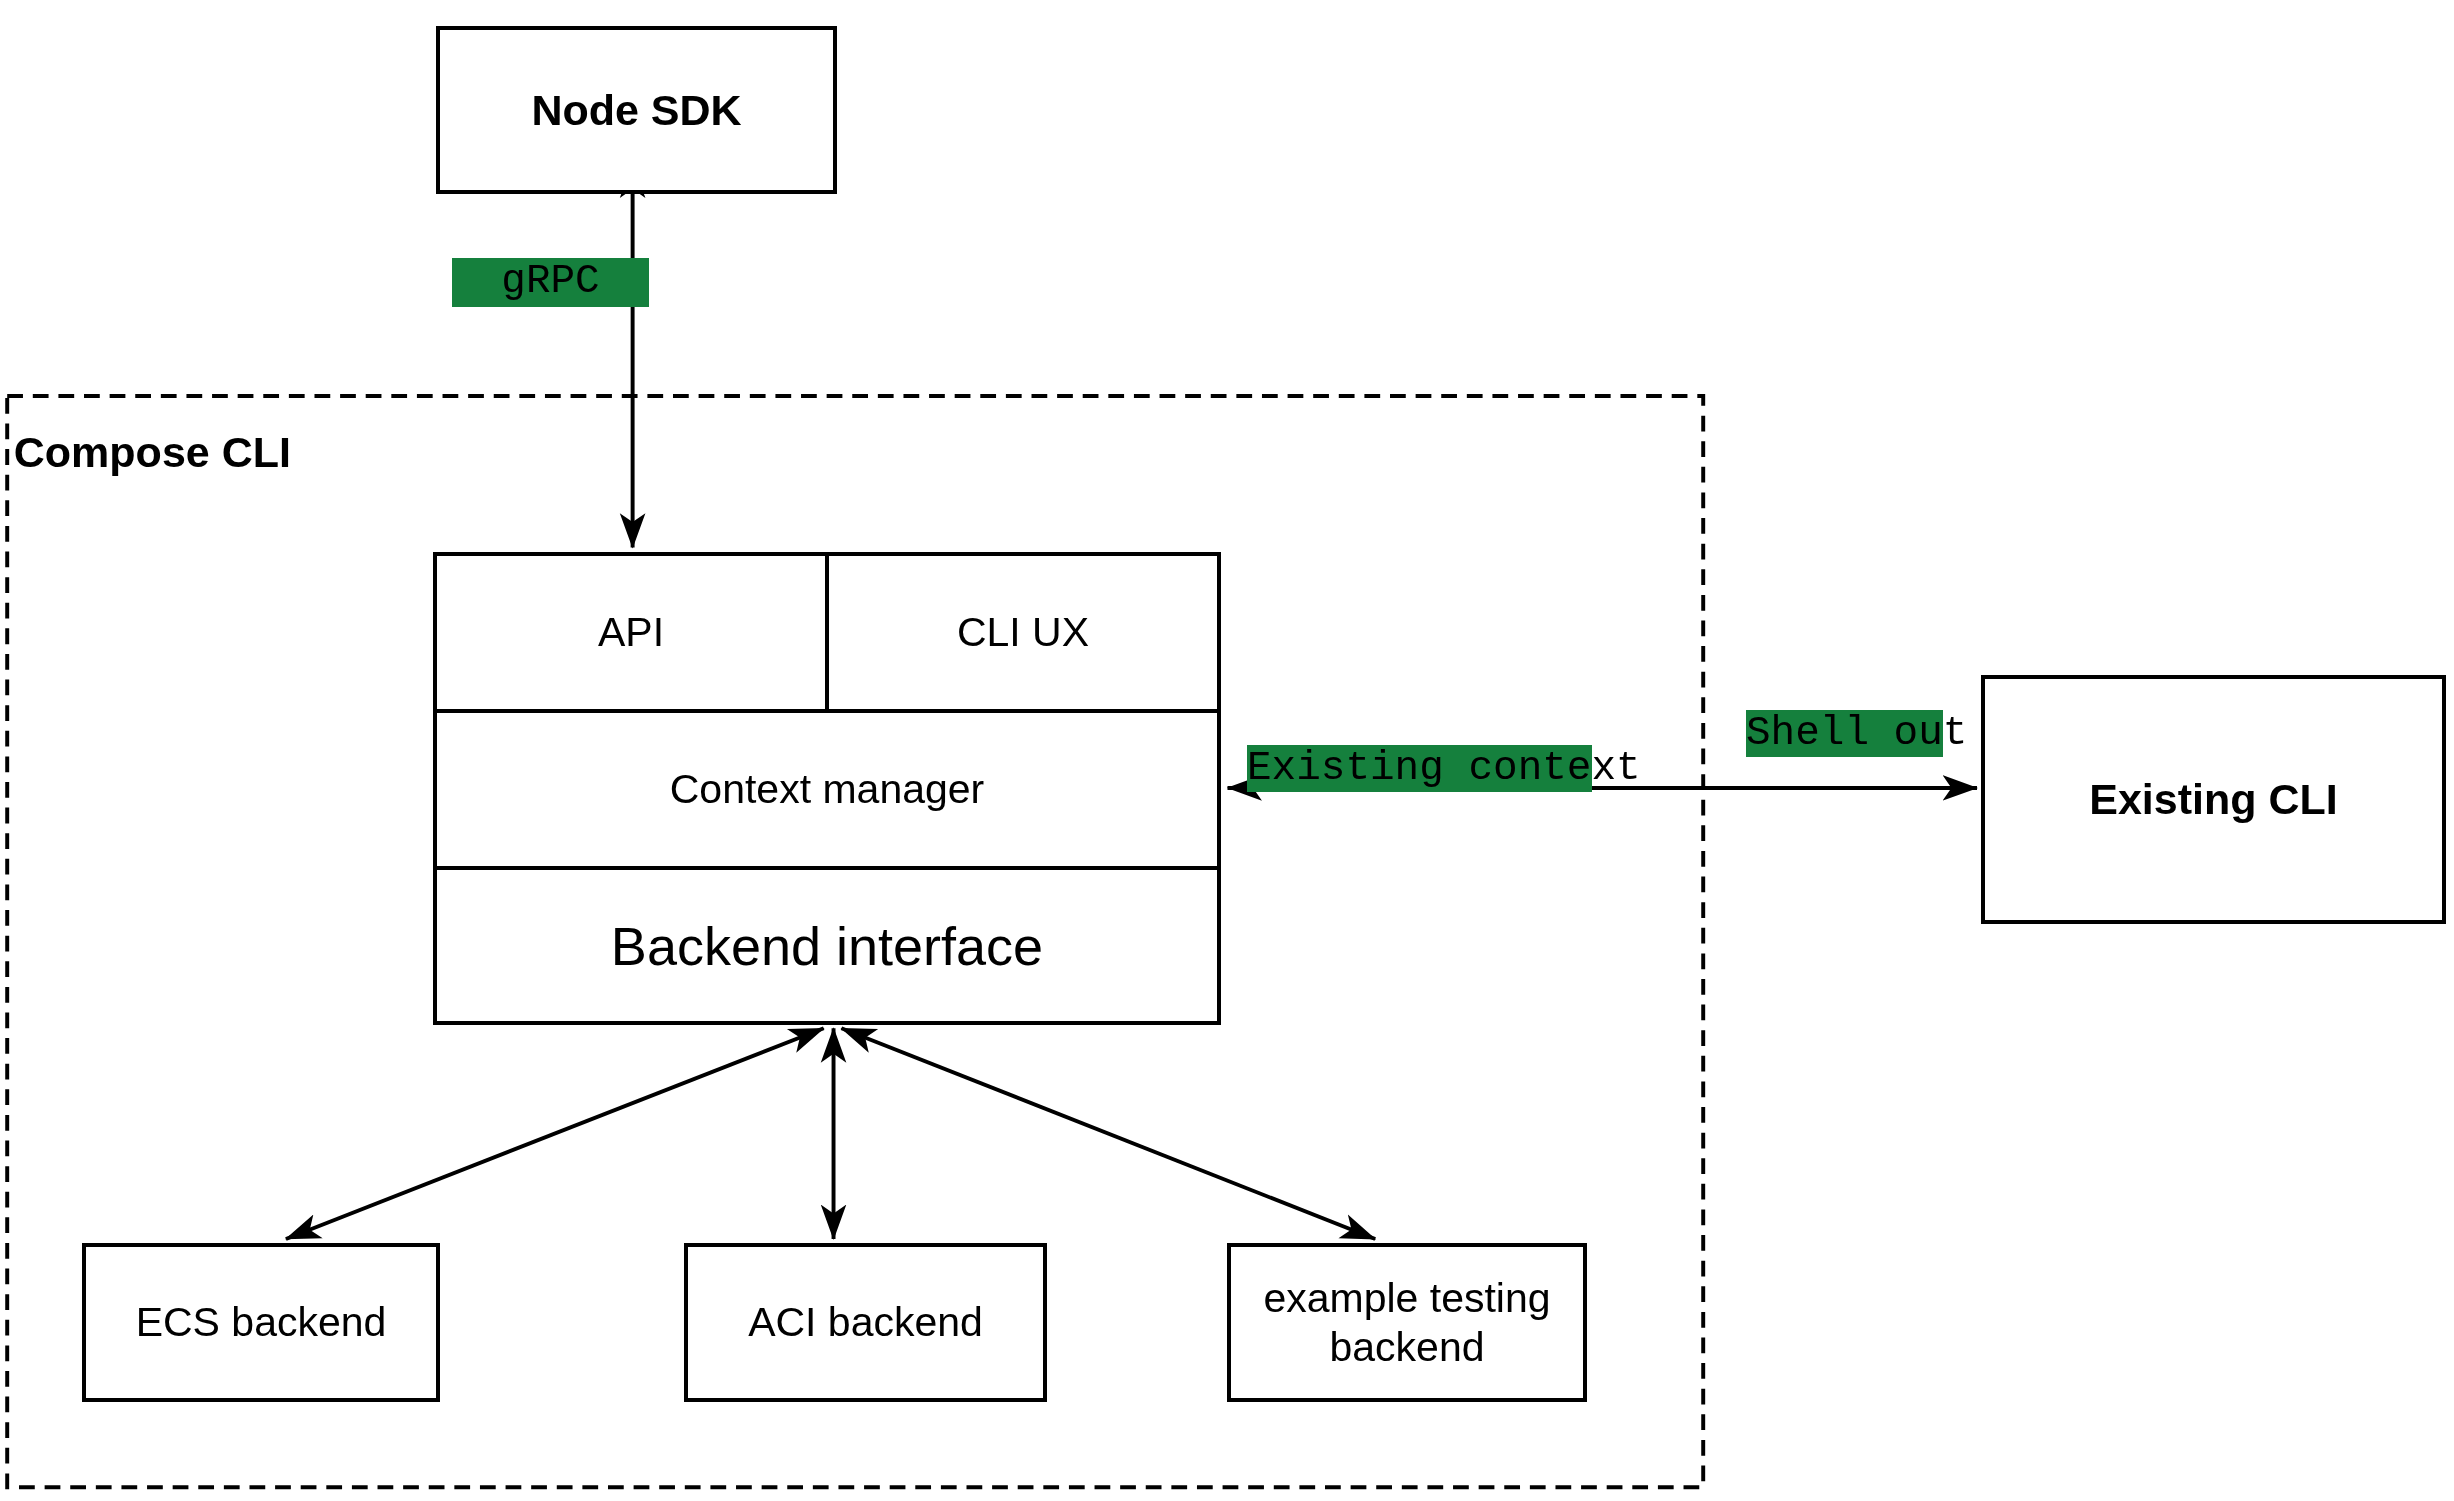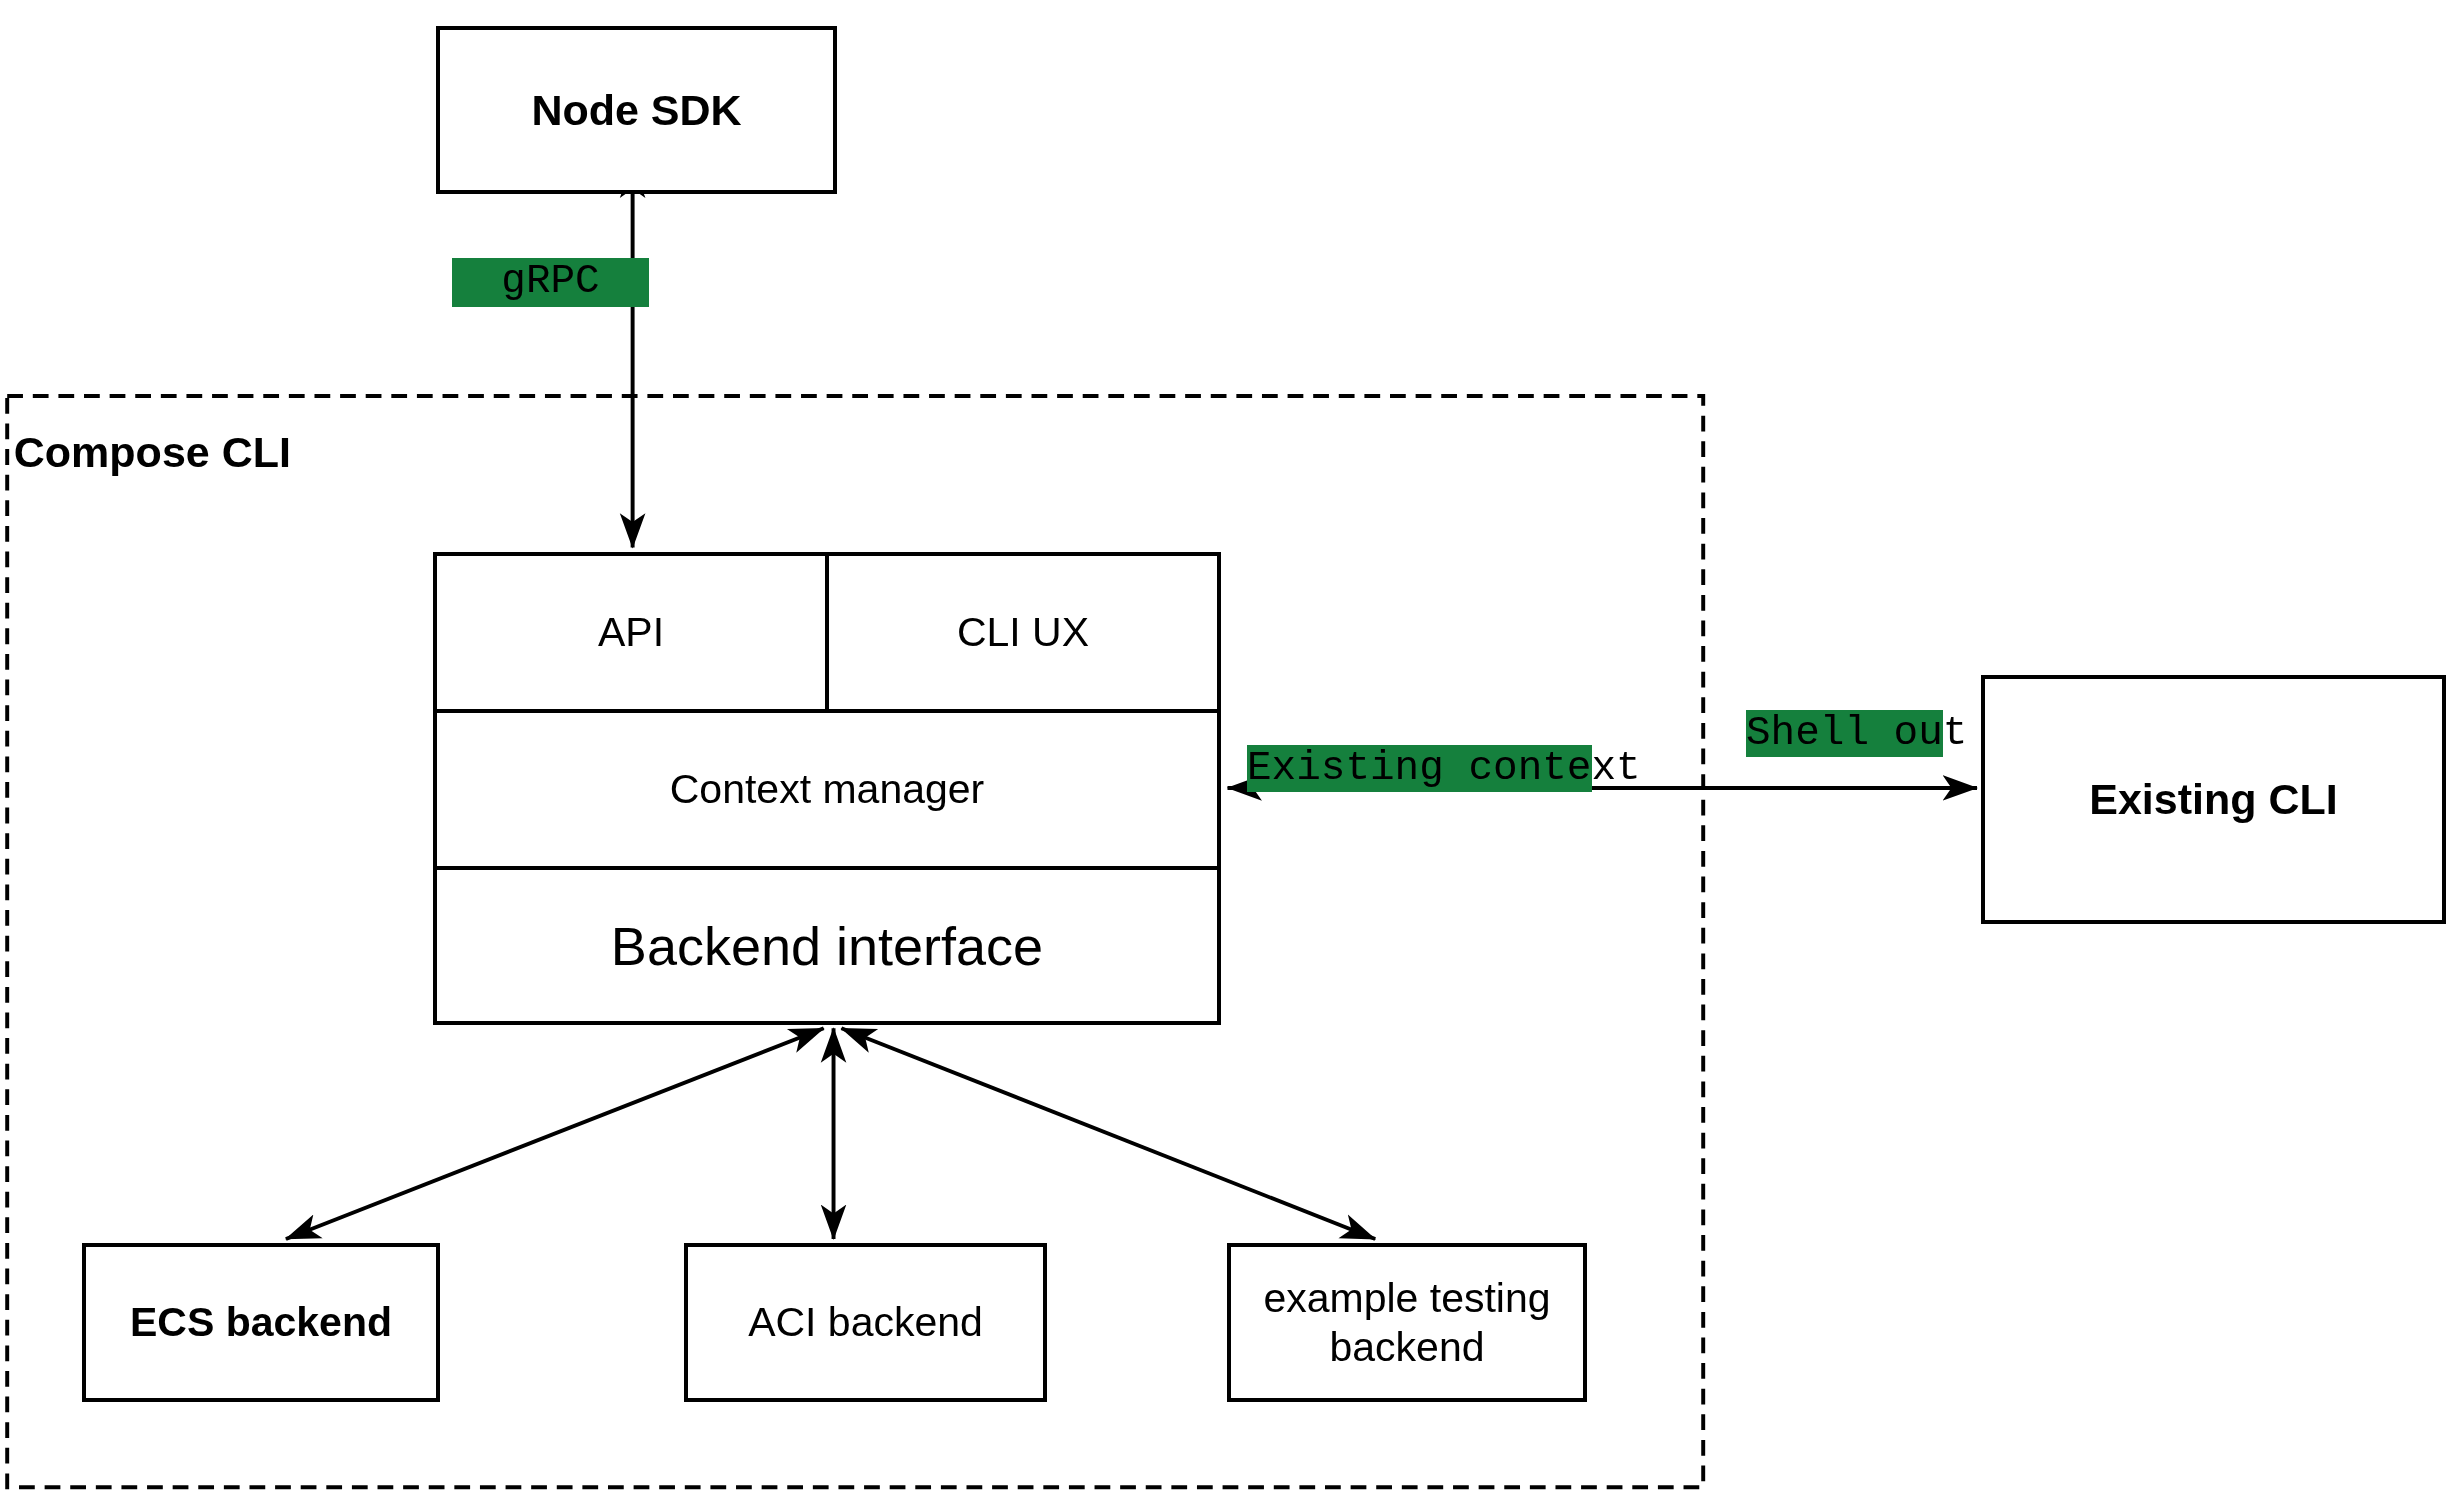--- a/index.html
+++ b/index.html
@@ -31,21 +31,21 @@
     align-items: center;
     justify-content: center;
     text-align: center;
     font-size: 41px;
     line-height: 1.18;
   }
   .box.bold { font-weight: bold; font-size: 43px; }
 
   .node-sdk      { left: 436px;  top: 5.9px;    width: 401px; height: 168px; margin-top: 20px; }
   .existing-cli  { left: 1981px; top: 675px;  width: 465px; height: 249px; }
-  .ecs-backend   { left: 82px;   top: 1243px; width: 358px; height: 159px; font-weight: bold; }
+  .ecs-backend   { left: 82px;   top: 1243px; width: 358px; height: 159px; }
   .aci-backend   { left: 662px;  top: 1243px; width: 363px; height: 159px; margin-left: 22px; }
   .example-backend { left: 1227px; top: 1243px; width: 360px; height: 159px; padding: 0 3.9px; }
 
   .main-box {
     position: absolute;
     left: 433px;
     top: 552px;
     width: 788px;
     height: 473px;
     box-sizing: border-box;

